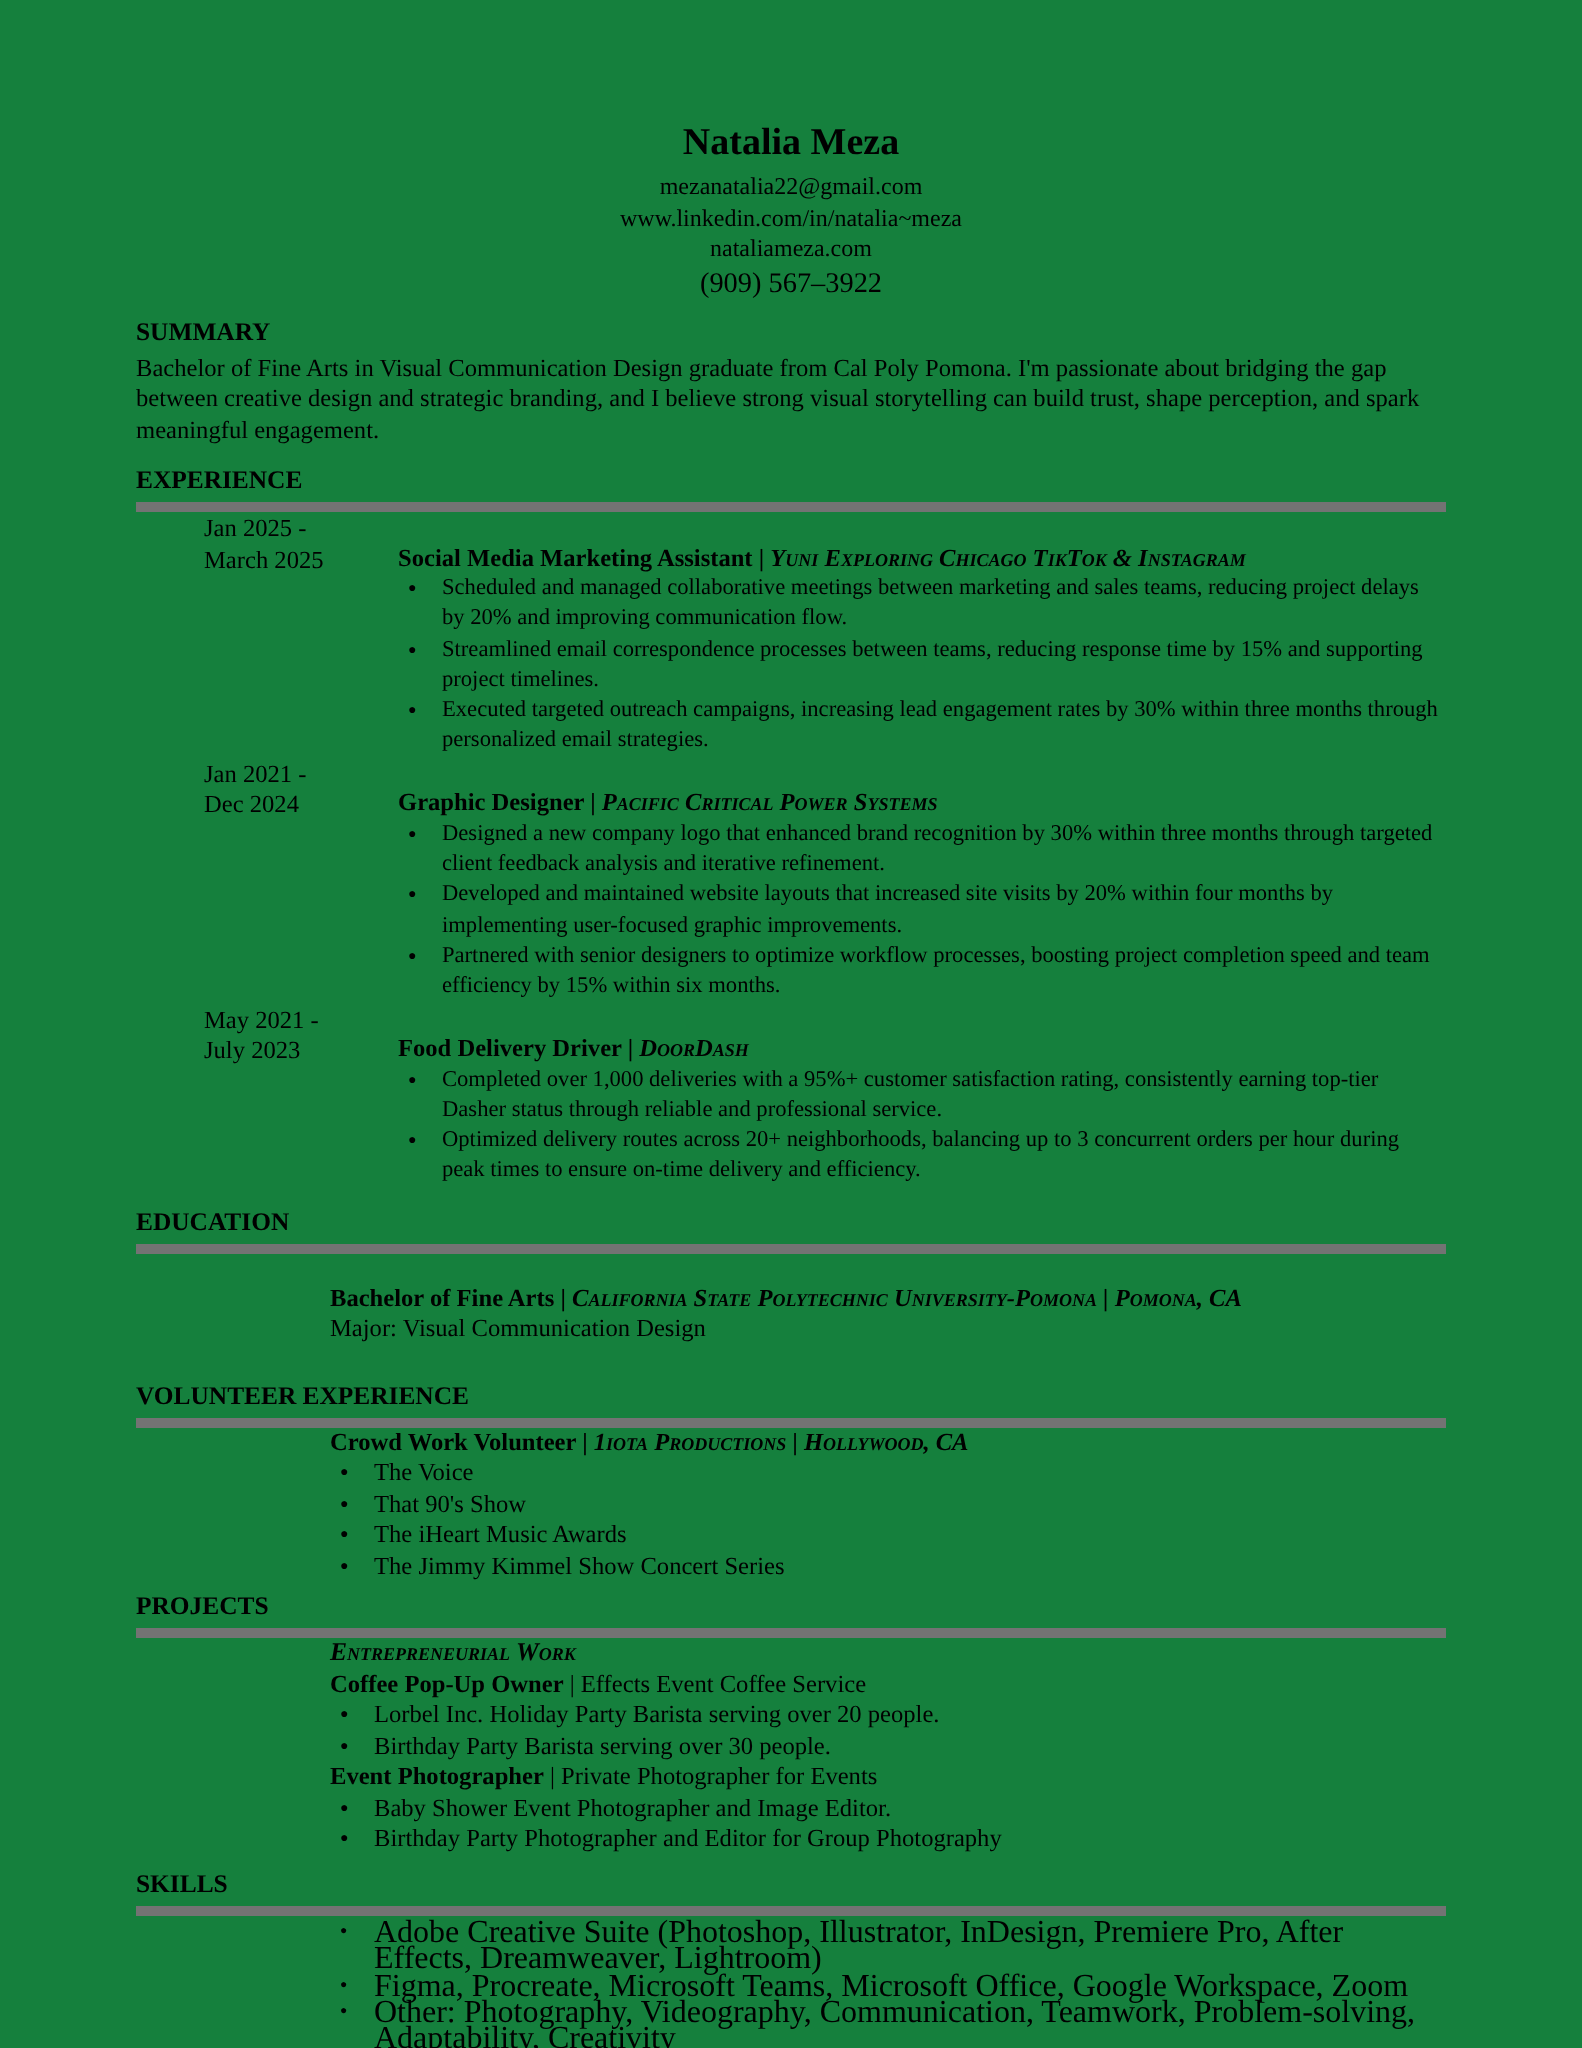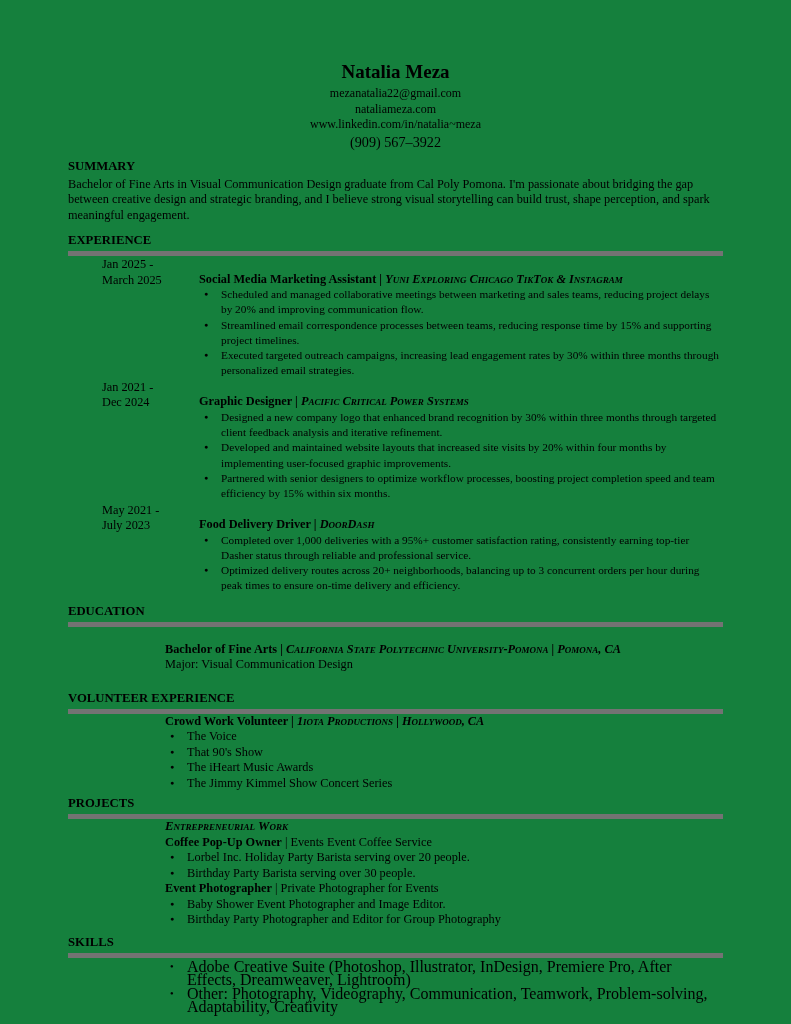--- a/index.html
+++ b/index.html
@@ -83,22 +83,22 @@
   .skills-block { margin-top: 2px; }
 </style>
 </head>
 <body>
 
 <div class="page">
 
   <header class="resume-header">
     <div class="name">Natalia Meza</div>
     <div class="contact-line">mezanatalia22@gmail.com</div>
+    <div class="contact-line">www.linkedin.com/in/natalia~meza</div>
     <div class="contact-line">nataliameza.com</div>
-    <div class="contact-line">www.linkedin.com/in/natalia~meza</div>
     <div class="contact-line phone">(909) 567–3922</div>
   </header>
 
   <section>
     <h2 class="sec-heading no-rule">SUMMARY</h2>
     <p class="summary-text">Bachelor of Fine Arts in Visual Communication Design graduate from Cal Poly Pomona. I'm passionate about bridging the gap between creative design and strategic branding, and I believe strong visual storytelling can build trust, shape perception, and spark meaningful engagement.</p>
   </section>
 
   <section>
     <h2 class="sec-heading">EXPERIENCE</h2>
@@ -162,21 +162,21 @@
       </ul>
     </div>
   </section>
 
   <section>
     <h2 class="sec-heading sec-projects">PROJECTS</h2>
     <div class="indent">
       <div class="sub-heading">Entrepreneurial Work</div>
 
       <div>
-        <div><span class="proj-title">Coffee Pop-Up Owner</span> <span class="plain-desc">| </span><span class="plain-desc">Events Event Coffee Service</span></div>
+        <div><span class="proj-title">Coffee Pop-Up Owner</span> <span class="plain-desc">| </span><span class="plain-desc">Effects Event Coffee Service</span></div>
         <ul>
           <li>Lorbel Inc. Holiday Party Barista serving over 20 people.</li>
           <li>Birthday Party Barista serving over 30 people.</li>
         </ul>
       </div>
 
       <div>
         <div><span class="proj-title">Event Photographer</span> <span class="plain-desc">| </span><span class="plain-desc">Private Photographer for Events</span></div>
         <ul>
           <li>Baby Shower Event Photographer and Image Editor.</li>
@@ -184,18 +184,19 @@
         </ul>
       </div>
     </div>
   </section>
 
   <section>
     <h2 class="sec-heading sec-skills">SKILLS</h2>
     <div class="indent skills-block">
       <ul class="skills-list">
         <li>Adobe Creative Suite (Photoshop, Illustrator, InDesign, Premiere Pro, After Effects, Dreamweaver, Lightroom)</li>
+        <li>Figma, Procreate, Microsoft Teams, Microsoft Office, Google Workspace, Zoom</li>
         <li>Other: Photography, Videography, Communication, Teamwork, Problem-solving, Adaptability, Creativity</li>
       </ul>
     </div>
   </section>
 
 </div>
 
 </body></html>

